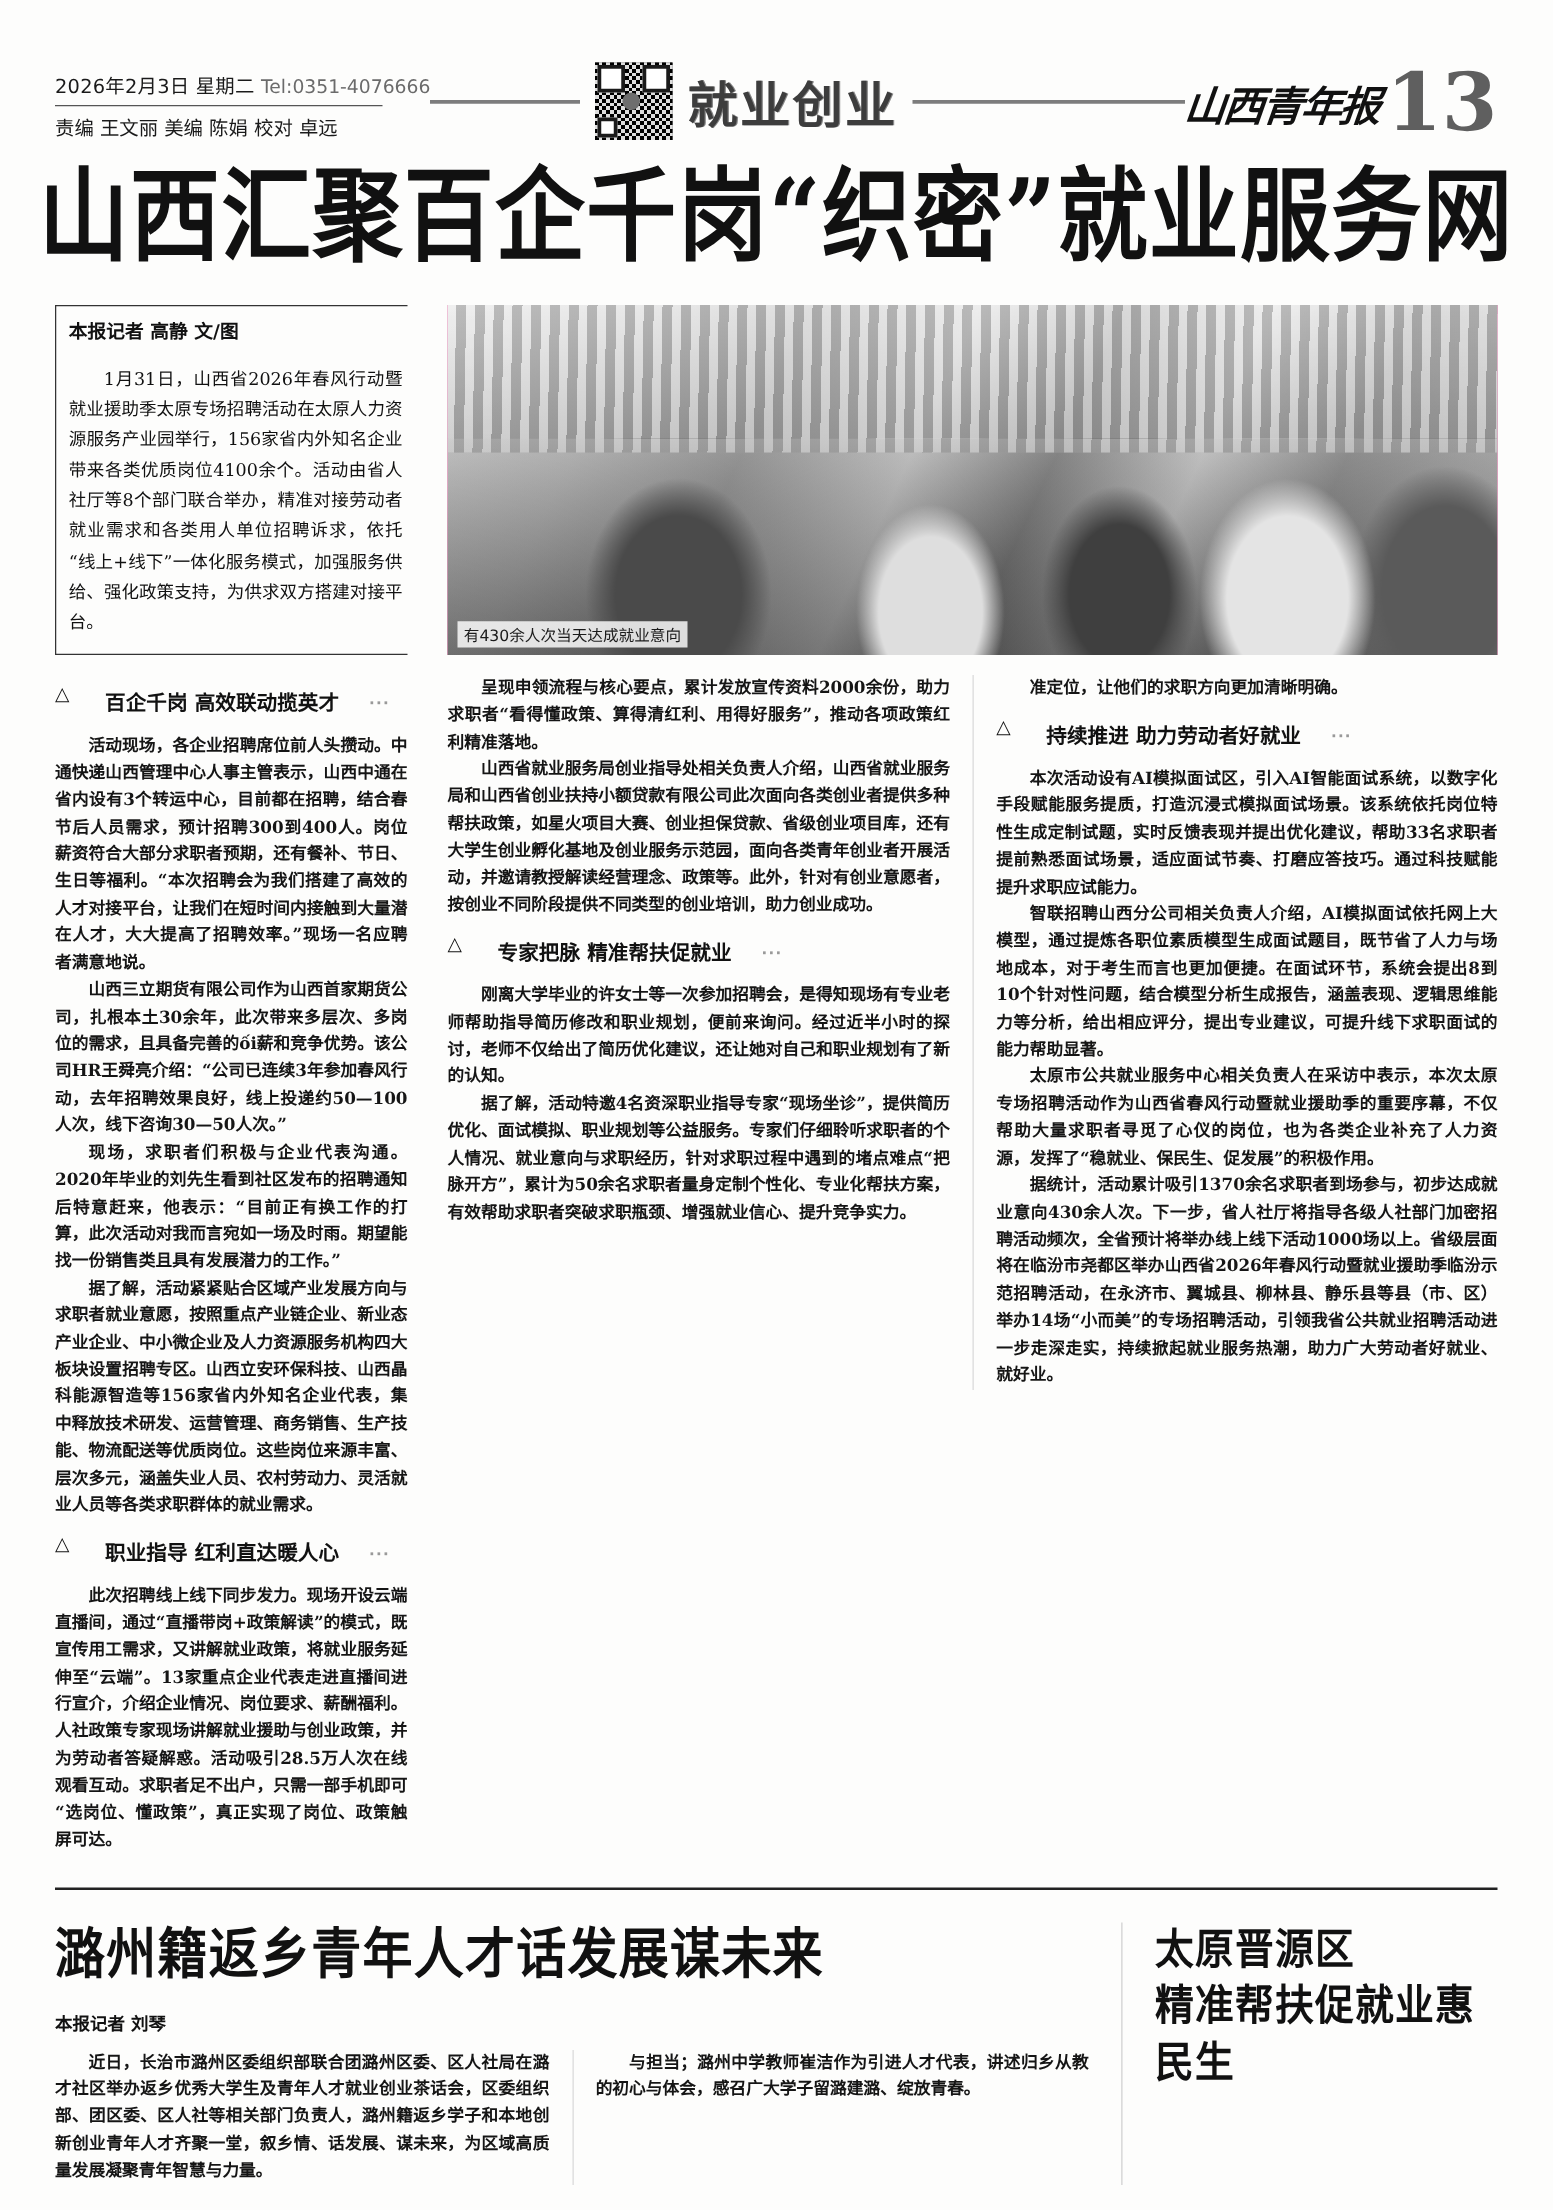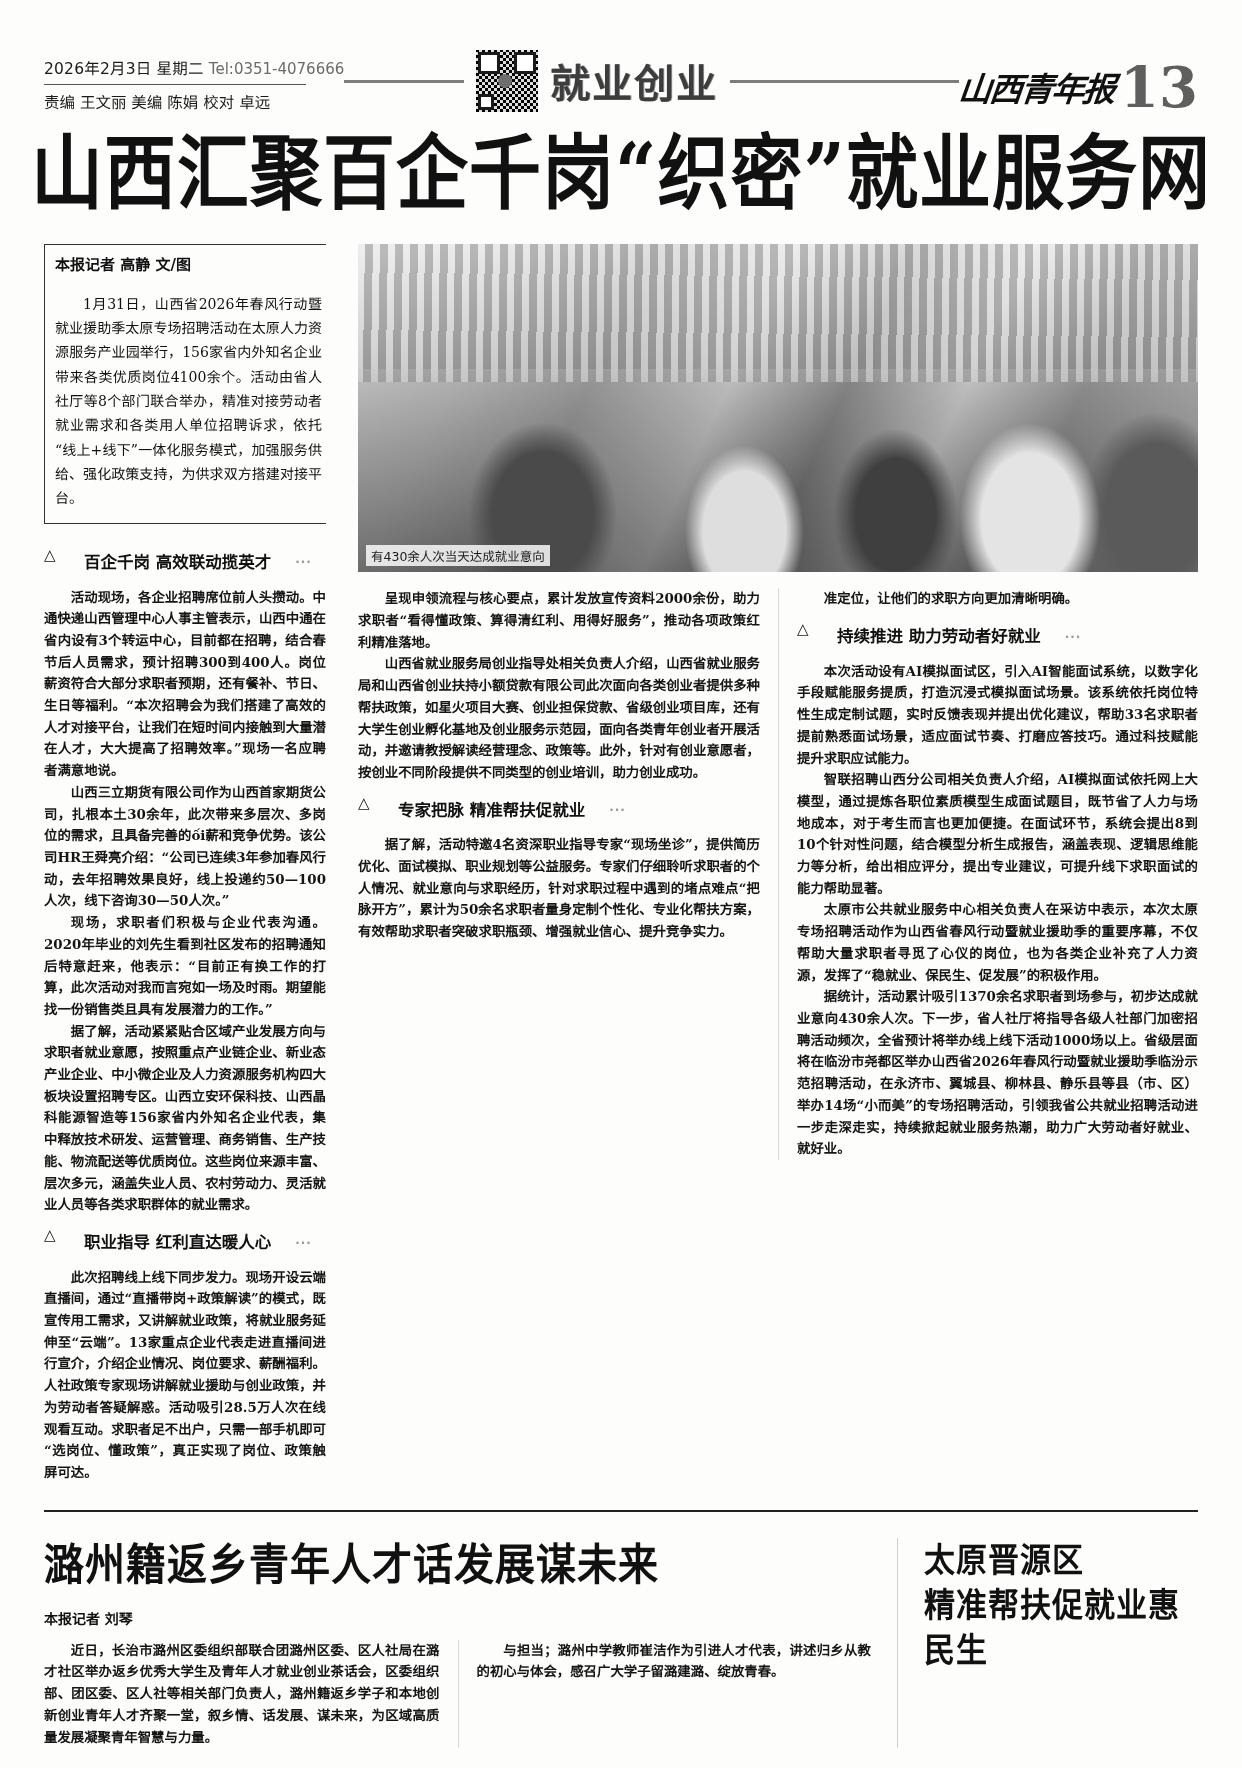--- a/index.html
+++ b/index.html
@@ -110,21 +110,21 @@
     font-size: 33px;
     font-weight: 700;
     font-style: italic;
     letter-spacing: -2px;
     color: #111;
     white-space: nowrap;
     transform: skewX(-6deg);
   }
   .page-num {
     font-family: "DejaVu Serif", "Liberation Serif", serif;
-    font-size: 56px;
+    font-size: 64px;
     font-weight: 700;
     color: #5f5f5f;
     line-height: 0.9;
   }
 
   
   .headline {
     text-align: center;
     font-family: "DejaVu Serif", "Liberation Serif", serif;
     font-weight: 900;
@@ -212,21 +212,21 @@
     border: none;
   }
   .dots { color: #999; font-size: 12px; letter-spacing: 1px; }
 
   p.body { text-indent: 2em; margin: 0; font-weight: bold; }
 
   
   .photo-wrap {
     position: relative;
     width: 100%;
-    height: 328px;
+    height: 280px;
     overflow: hidden;
     background: #ec4899;
   }
   .photo {
     position: absolute; inset: 0;
     background:
       linear-gradient(to bottom, rgba(255,255,255,.18), rgba(0,0,0,.28)),
       linear-gradient(115deg, #d8d8d8 0%, #b9b9b9 16%, #8a8a8a 30%, #cfcfcf 44%,
                       #6e6e6e 56%, #d4d4d4 68%, #7c7c7c 80%, #bdbdbd 100%);
   }
@@ -383,20 +383,21 @@
         <div class="col pc">
           <p class="body">呈现申领流程与核心要点，累计发放宣传资料2000余份，助力求职者“看得懂政策、算得清红利、用得好服务”，推动各项政策红利精准落地。</p>
           <p class="body">山西省就业服务局创业指导处相关负责人介绍，山西省就业服务局和山西省创业扶持小额贷款有限公司此次面向各类创业者提供多种帮扶政策，如星火项目大赛、创业担保贷款、省级创业项目库，还有大学生创业孵化基地及创业服务示范园，面向各类青年创业者开展活动，并邀请教授解读经营理念、政策等。此外，针对有创业意愿者，按创业不同阶段提供不同类型的创业培训，助力创业成功。</p>
 
           <div class="sub-head">
             <span class="tri"></span>
             <span>专家把脉 精准帮扶促就业</span>
             <span class="dots">···</span>
           </div>
 
+          <p class="body">刚离大学毕业的许女士等一次参加招聘会，是得知现场有专业老师帮助指导简历修改和职业规划，便前来询问。经过近半小时的探讨，老师不仅给出了简历优化建议，还让她对自己和职业规划有了新的认知。</p>
           <p class="body">据了解，活动特邀4名资深职业指导专家“现场坐诊”，提供简历优化、面试模拟、职业规划等公益服务。专家们仔细聆听求职者的个人情况、就业意向与求职经历，针对求职过程中遇到的堵点难点“把脉开方”，累计为50余名求职者量身定制个性化、专业化帮扶方案，有效帮助求职者突破求职瓶颈、增强就业信心、提升竞争实力。</p>
         </div>
 
         <div class="col pc">
           <p class="body">准定位，让他们的求职方向更加清晰明确。</p>
 
           <div class="sub-head">
             <span class="tri"></span>
             <span>持续推进 助力劳动者好就业</span>
             <span class="dots">···</span>

